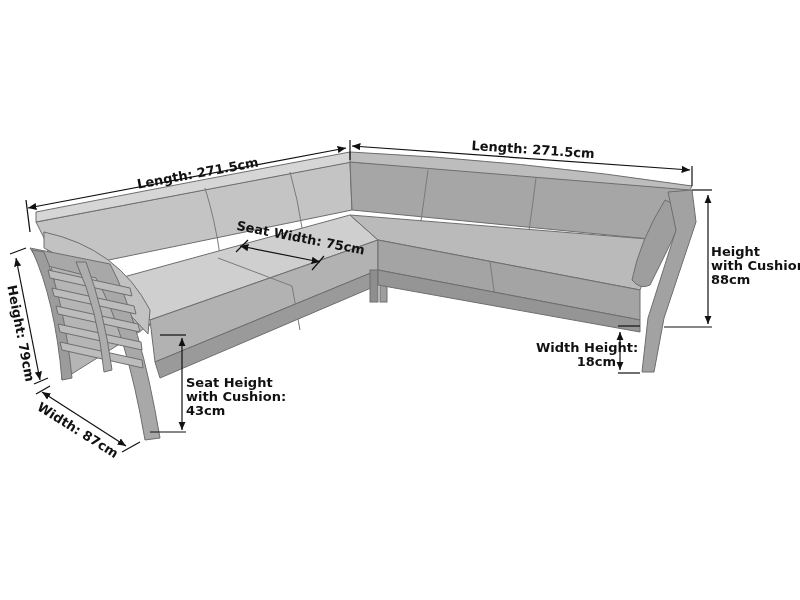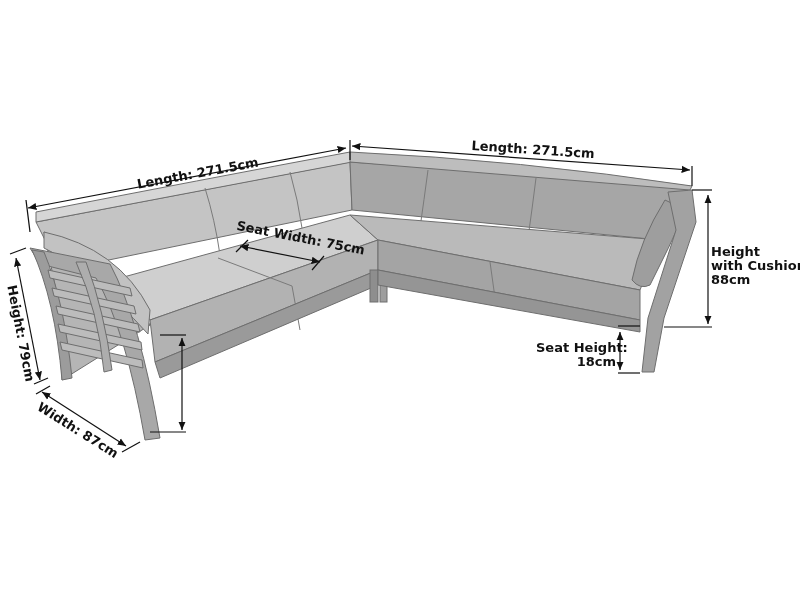--- a/index.html
+++ b/index.html
@@ -100,24 +100,29 @@
       <line x1="618" y1="373" x2="640" y2="373"></line>
     </g>
   </svg>
 
   <div class="lbl rot" style="left:136px;top:178px;transform:rotate(-10.5deg);">Length: 271.5cm</div>
   <div class="lbl rot" style="left:472px;top:139px;transform:rotate(3.8deg);">Length: 271.5cm</div>
   <div class="lbl rot" style="left:238px;top:219px;transform:rotate(11deg);">Seat Width: 75cm</div>
   <div class="lbl rot" style="left:18px;top:284px;transform:rotate(79deg);">Height: 79cm</div>
   <div class="lbl rot" style="left:42px;top:400px;transform:rotate(32deg);">Width: 87cm</div>
 
+  <div class="lbl" style="left:186px;top:376px;">
+    <div>Seat Height</div>
+    <div>with Cushion:</div>
+    <div>43cm</div>
+  </div>
 
   <div class="lbl" style="left:711px;top:245px;">
     <div>Height</div>
     <div>with Cushion:</div>
     <div>88cm</div>
   </div>
 
   <div class="lbl" style="left:536px;top:341px;text-align:right;width:80px;">
-    <div>Seat Height:</div>
+    <div>Width Height:</div>
     <div>18cm</div>
   </div>
 </div>
 
 </body></html>

